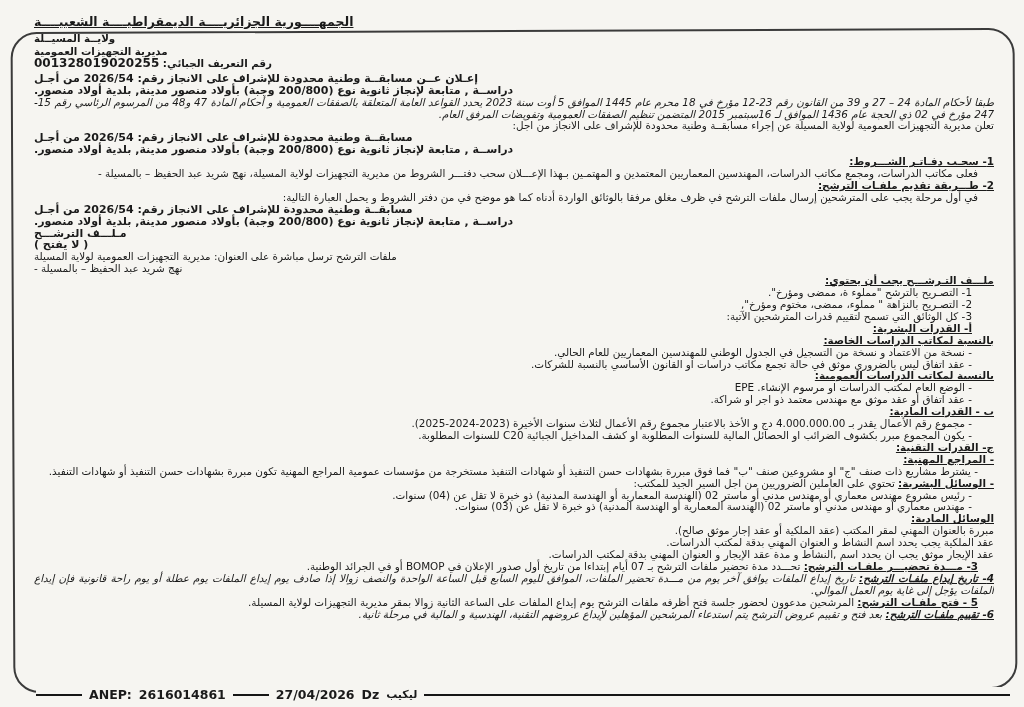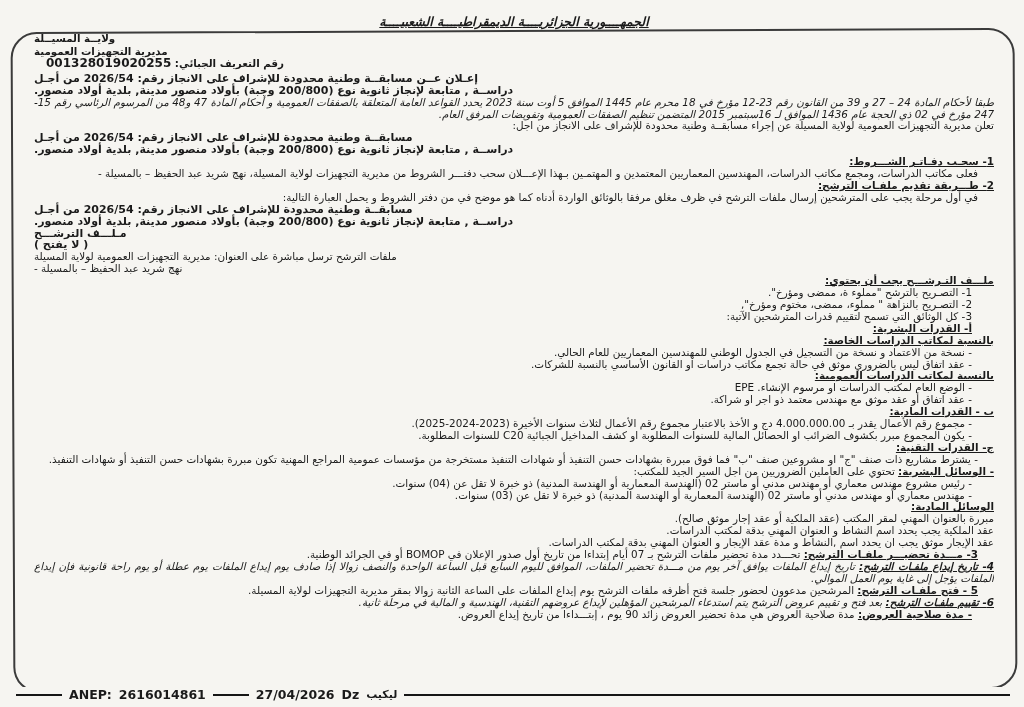--- a/index.html
+++ b/index.html
@@ -13,38 +13,37 @@
     position:absolute;top:30px;left:12px;right:8px;bottom:16px;
     border:2px solid #3b3b3b;border-radius:26px;
     transform:rotate(-0.25deg);
     pointer-events:none;
   }
   .content{
     position:absolute;top:12px;left:34px;right:30px;bottom:20px;
     direction:rtl;overflow:hidden;
   }
   .title{
-    text-align:center;font-weight:bold;font-size:12.5px;
+    text-align:left;font-weight:bold;font-size:12.5px;
     text-decoration:underline;letter-spacing:.4px;
     margin:2px 0 3px 0;
-    font-style:italic;
   }
   .agency{font-weight:bold;font-size:10.3px;line-height:12.6px;text-align:left;}
-  .agency .num{direction:ltr;unicode-bidi:embed;font-size:12px;font-weight:bold;letter-spacing:.5px;margin-left:12px;}
+  .agency .num{direction:ltr;unicode-bidi:embed;font-size:12px;font-weight:bold;letter-spacing:.5px;}
   .body{margin-top:3px;}
   .line{font-size:10.4px;line-height:11.9px;}
   .cb{text-align:left;font-weight:bold;font-size:11px;}
   .c{text-align:left;}
   .r{text-align:right;}
   .r2{text-align:right;padding-right:22px;}
   .j{text-align:justify;font-style:italic;}
   .j2{text-align:justify;text-indent:16px;}
   .head{font-weight:bold;text-decoration:underline;}
   .footer{
-    position:absolute;left:16px;right:14px;bottom:5px;
+    position:absolute;left:36px;right:14px;bottom:5px;
     display:flex;align-items:center;gap:7px;direction:ltr;
     font-weight:bold;font-size:12.5px;background:#f6f5f1;
   }
   .rule{border-top:2px solid #161616;height:0;}
   .rule.s{width:46px}
   .rule.m{width:36px}
   .rule.l{flex:1}
   .footer .ar{font-size:11px;text-align:center;}
 </style>
 </head>
@@ -87,33 +86,33 @@
       <div class="line r"><span class="head">بالنسبة لمكاتب الدراسات الخاصة:</span></div>
       <div class="line r2"><span>- نسخة من الاعتماد و نسخة من التسجيل في الجدول الوطني للمهندسين المعماريين للعام الحالي.</span></div>
       <div class="line r2"><span>- عقد اتفاق ليس بالضروري موثق في حالة تجمع مكاتب دراسات او القانون الأساسي بالنسبة للشركات.</span></div>
       <div class="line r"><span class="head">بالنسبة لمكاتب الدراسات العمومية:</span></div>
       <div class="line r2"><span>- الوضع العام لمكتب الدراسات او مرسوم الإنشاء. EPE</span></div>
       <div class="line r2"><span>- عقد اتفاق أو عقد موثق مع مهندس معتمد ذو اجر او شراكة.</span></div>
       <div class="line r"><span class="head">ب - القدرات المادية:</span></div>
       <div class="line r2"><span>- مجموع رقم الأعمال يقدر بـ 4.000.000.00 دج و الأخذ بالاعتبار مجموع رقم الأعمال لثلاث سنوات الأخيرة (2023-2024-2025).</span></div>
       <div class="line r2"><span>- يكون المجموع مبرر بكشوف الضرائب او الحصائل المالية للسنوات المطلوبة او  كشف المداخيل الجبائية C20 للسنوات المطلوبة.</span></div>
       <div class="line r"><span class="head">ج- القدرات التقنية:</span></div>
+      <div class="line r"><span class="head">- المراجع المهنية:</span></div>
       <div class="line j2"><span>- يشترط مشاريع ذات صنف "ج"  او مشروعين صنف "ب"  فما فوق مبررة بشهادات حسن التنفيذ أو شهادات التنفيذ مستخرجة من مؤسسات عمومية المراجع المهنية تكون مبررة بشهادات حسن التنفيذ أو شهادات التنفيذ.</span></div>
       <div class="line r"><span class="head">- الوسائل البشرية:</span><span> تحتوي على العاملين الضروريين من اجل السير الجيد للمكتب:</span></div>
       <div class="line r2"><span>- رئيس مشروع مهندس معماري أو مهندس مدني أو ماستر 02 (الهندسة المعمارية أو الهندسة المدنية)  ذو خبرة لا تقل عن (04) سنوات.</span></div>
       <div class="line r2"><span>- مهندس معماري  أو مهندس مدني أو ماستر 02 (الهندسة المعمارية أو الهندسة المدنية) ذو خبرة لا تقل عن (03) سنوات.</span></div>
       <div class="line r"><span class="head">الوسائل المادية:</span></div>
       <div class="line r"><span>مبررة بالعنوان المهني لمقر المكتب (عقد الملكية أو عقد إجار موثق صالح).</span></div>
       <div class="line r"><span>عقد الملكية يجب يحدد اسم النشاط و العنوان المهني بدقة لمكتب الدراسات.</span></div>
       <div class="line r"><span>عقد الإيجار موثق يجب ان يحدد اسم ,النشاط و مدة عقد الإيجار و العنوان المهني بدقة لمكتب الدراسات.</span></div>
       <div class="line j2"><span class="head">3- مـــدة تحضيـــر ملفـات الترشح:</span><span> تحـــدد مدة تحضير ملفات الترشح  بـ 07 أيام إبتداءا من تاريخ أول صدور الإعلان في BOMOP  أو في الجرائد الوطنية.</span></div>
       <div class="line j"><span class="head">4- تاريخ إيداع ملفـات الترشح:</span><span> تاريخ إيداع الملفات يوافق آخر يوم من  مـــدة تحضير الملفات، الموافق لليوم السابع قبل الساعة الواحدة والنصف زوالا  إذا صادف  يوم إيداع الملفات يوم عطلة أو يوم راحة قانونية فإن إيداع الملفات يؤجل إلى غاية يوم العمل الموالي.</span></div>
       <div class="line j2"><span class="head">5 - فتح  ملفـات الترشح:</span><span> المرشحين مدعوون لحضور جلسة فتح أظرفه ملفات الترشح  يوم إيداع الملفات على الساعة الثانية زوالا بمقر مديرية التجهيزات لولاية المسيلة.</span></div>
       <div class="line j"><span class="head">6- تقييم ملفـات الترشح:</span><span> بعد فتح و تقييم عروض الترشح  يتم استدعاء المرشحين المؤهلين لإيداع عروضهم التقنية، الهندسية و المالية في مرحلة ثانية.</span></div>
-      <div class="line r2"><span class="head">- مدة صلاحية العروض:</span><span> مدة صلاحية العروض هي مدة تحضير العروض زائد 90 يوم ، إبتـــداءا من تاريخ إيداع العروض.</span></div>
     </div>
 </div>
 
 <div class="footer">
   <span class="rule s"></span>
   <span>ANEP:</span>
   <span>2616014861</span>
   <span class="rule m"></span>
   <span>27/04/2026</span>
   <span>Dz</span>

